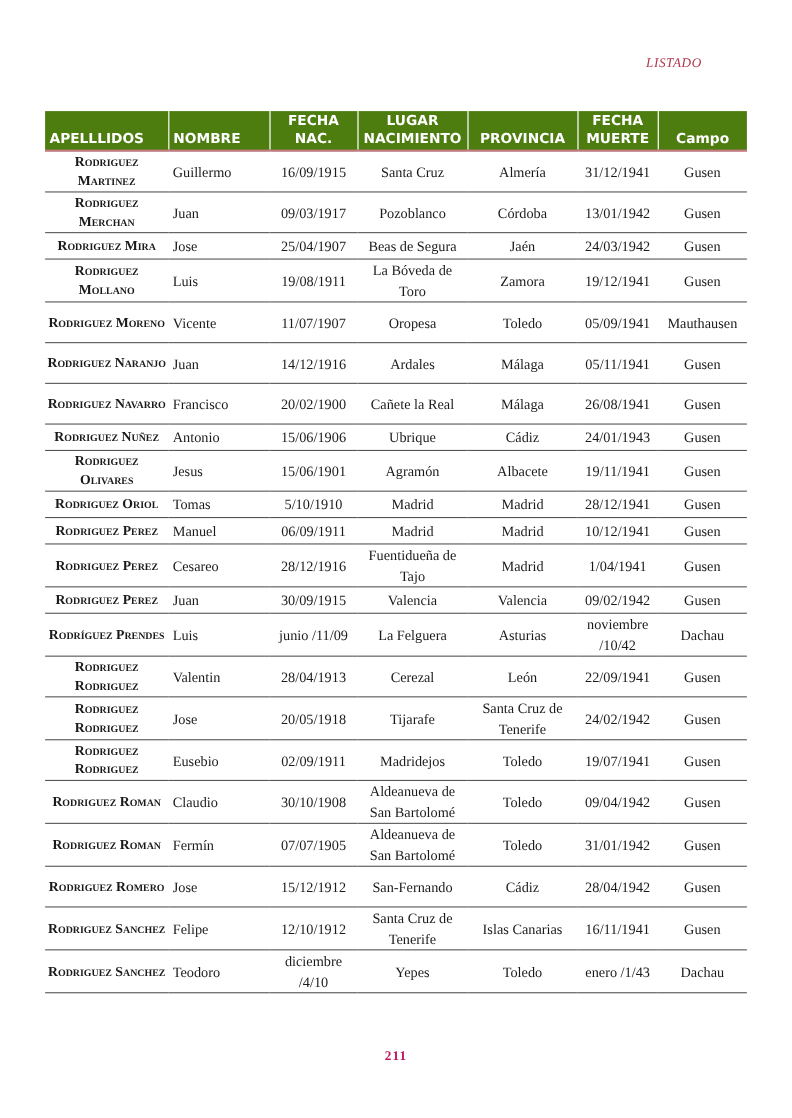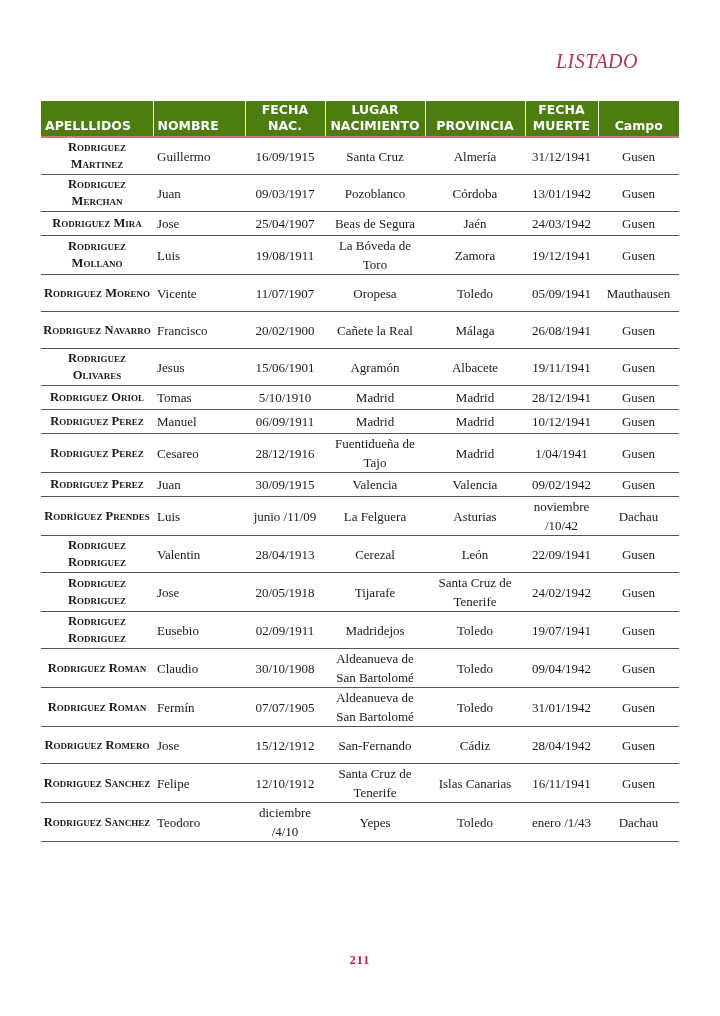--- a/index.html
+++ b/index.html
@@ -1,19 +1,19 @@
 <!DOCTYPE html>
 <html><head>
 <meta charset="utf-8">
 <style>
   html, body { margin: 0; padding: 0; background: #ffffff; }
   body { width: 720px; height: 1016px; position: relative; overflow: hidden;
          font-family: "Liberation Serif", "DejaVu Serif", serif; color: #1a1a1a; }
   .page-title { position: absolute; top: 50px; right: 82px; font-style: italic;
-                font-size: 20px; color: #b0374d; letter-spacing: 0.5px; }
+                font-size: 12px; color: #b0374d; letter-spacing: 0.5px; }
   table.roster { position: absolute; top: 101px; left: 41px; width: 638px;
                  border-collapse: collapse; table-layout: fixed; }
   table.roster th { background: #4d7c0f; color: #ffffff;
                     font-family: "DejaVu Sans", "Liberation Sans", sans-serif;
                     font-weight: bold; font-size: 12.5px; line-height: 16px;
                     padding: 0 2px 2px 2px; vertical-align: bottom; height: 33px;
                     border-right: 1px solid #ffffff; border-bottom: 2px solid #c27b80; }
   table.roster th:last-child { border-right: none; }
   table.roster th.left { text-align: left; padding-left: 4px; }
   table.roster th.center { text-align: center; }
@@ -95,26 +95,44 @@
       <tr class="h2">
         <td class="surname">Rodriguez Moreno</td>
         <td class="given">Vicente</td>
         <td>11/07/1907</td>
         <td>Oropesa</td>
         <td>Toledo</td>
         <td>05/09/1941</td>
         <td>Mauthausen</td>
       </tr>
       <tr class="h2">
+        <td class="surname">Rodriguez Naranjo</td>
+        <td class="given">Juan</td>
+        <td>14/12/1916</td>
+        <td>Ardales</td>
+        <td>Málaga</td>
+        <td>05/11/1941</td>
+        <td>Gusen</td>
+      </tr>
+      <tr class="h2">
         <td class="surname">Rodriguez Navarro</td>
         <td class="given">Francisco</td>
         <td>20/02/1900</td>
         <td>Cañete la Real</td>
         <td>Málaga</td>
         <td>26/08/1941</td>
+        <td>Gusen</td>
+      </tr>
+      <tr class="h1">
+        <td class="surname">Rodriguez Nuñez</td>
+        <td class="given">Antonio</td>
+        <td>15/06/1906</td>
+        <td>Ubrique</td>
+        <td>Cádiz</td>
+        <td>24/01/1943</td>
         <td>Gusen</td>
       </tr>
       <tr class="h2">
         <td class="surname">Rodriguez Olivares</td>
         <td class="given">Jesus</td>
         <td>15/06/1901</td>
         <td>Agramón</td>
         <td>Albacete</td>
         <td>19/11/1941</td>
         <td>Gusen</td>

